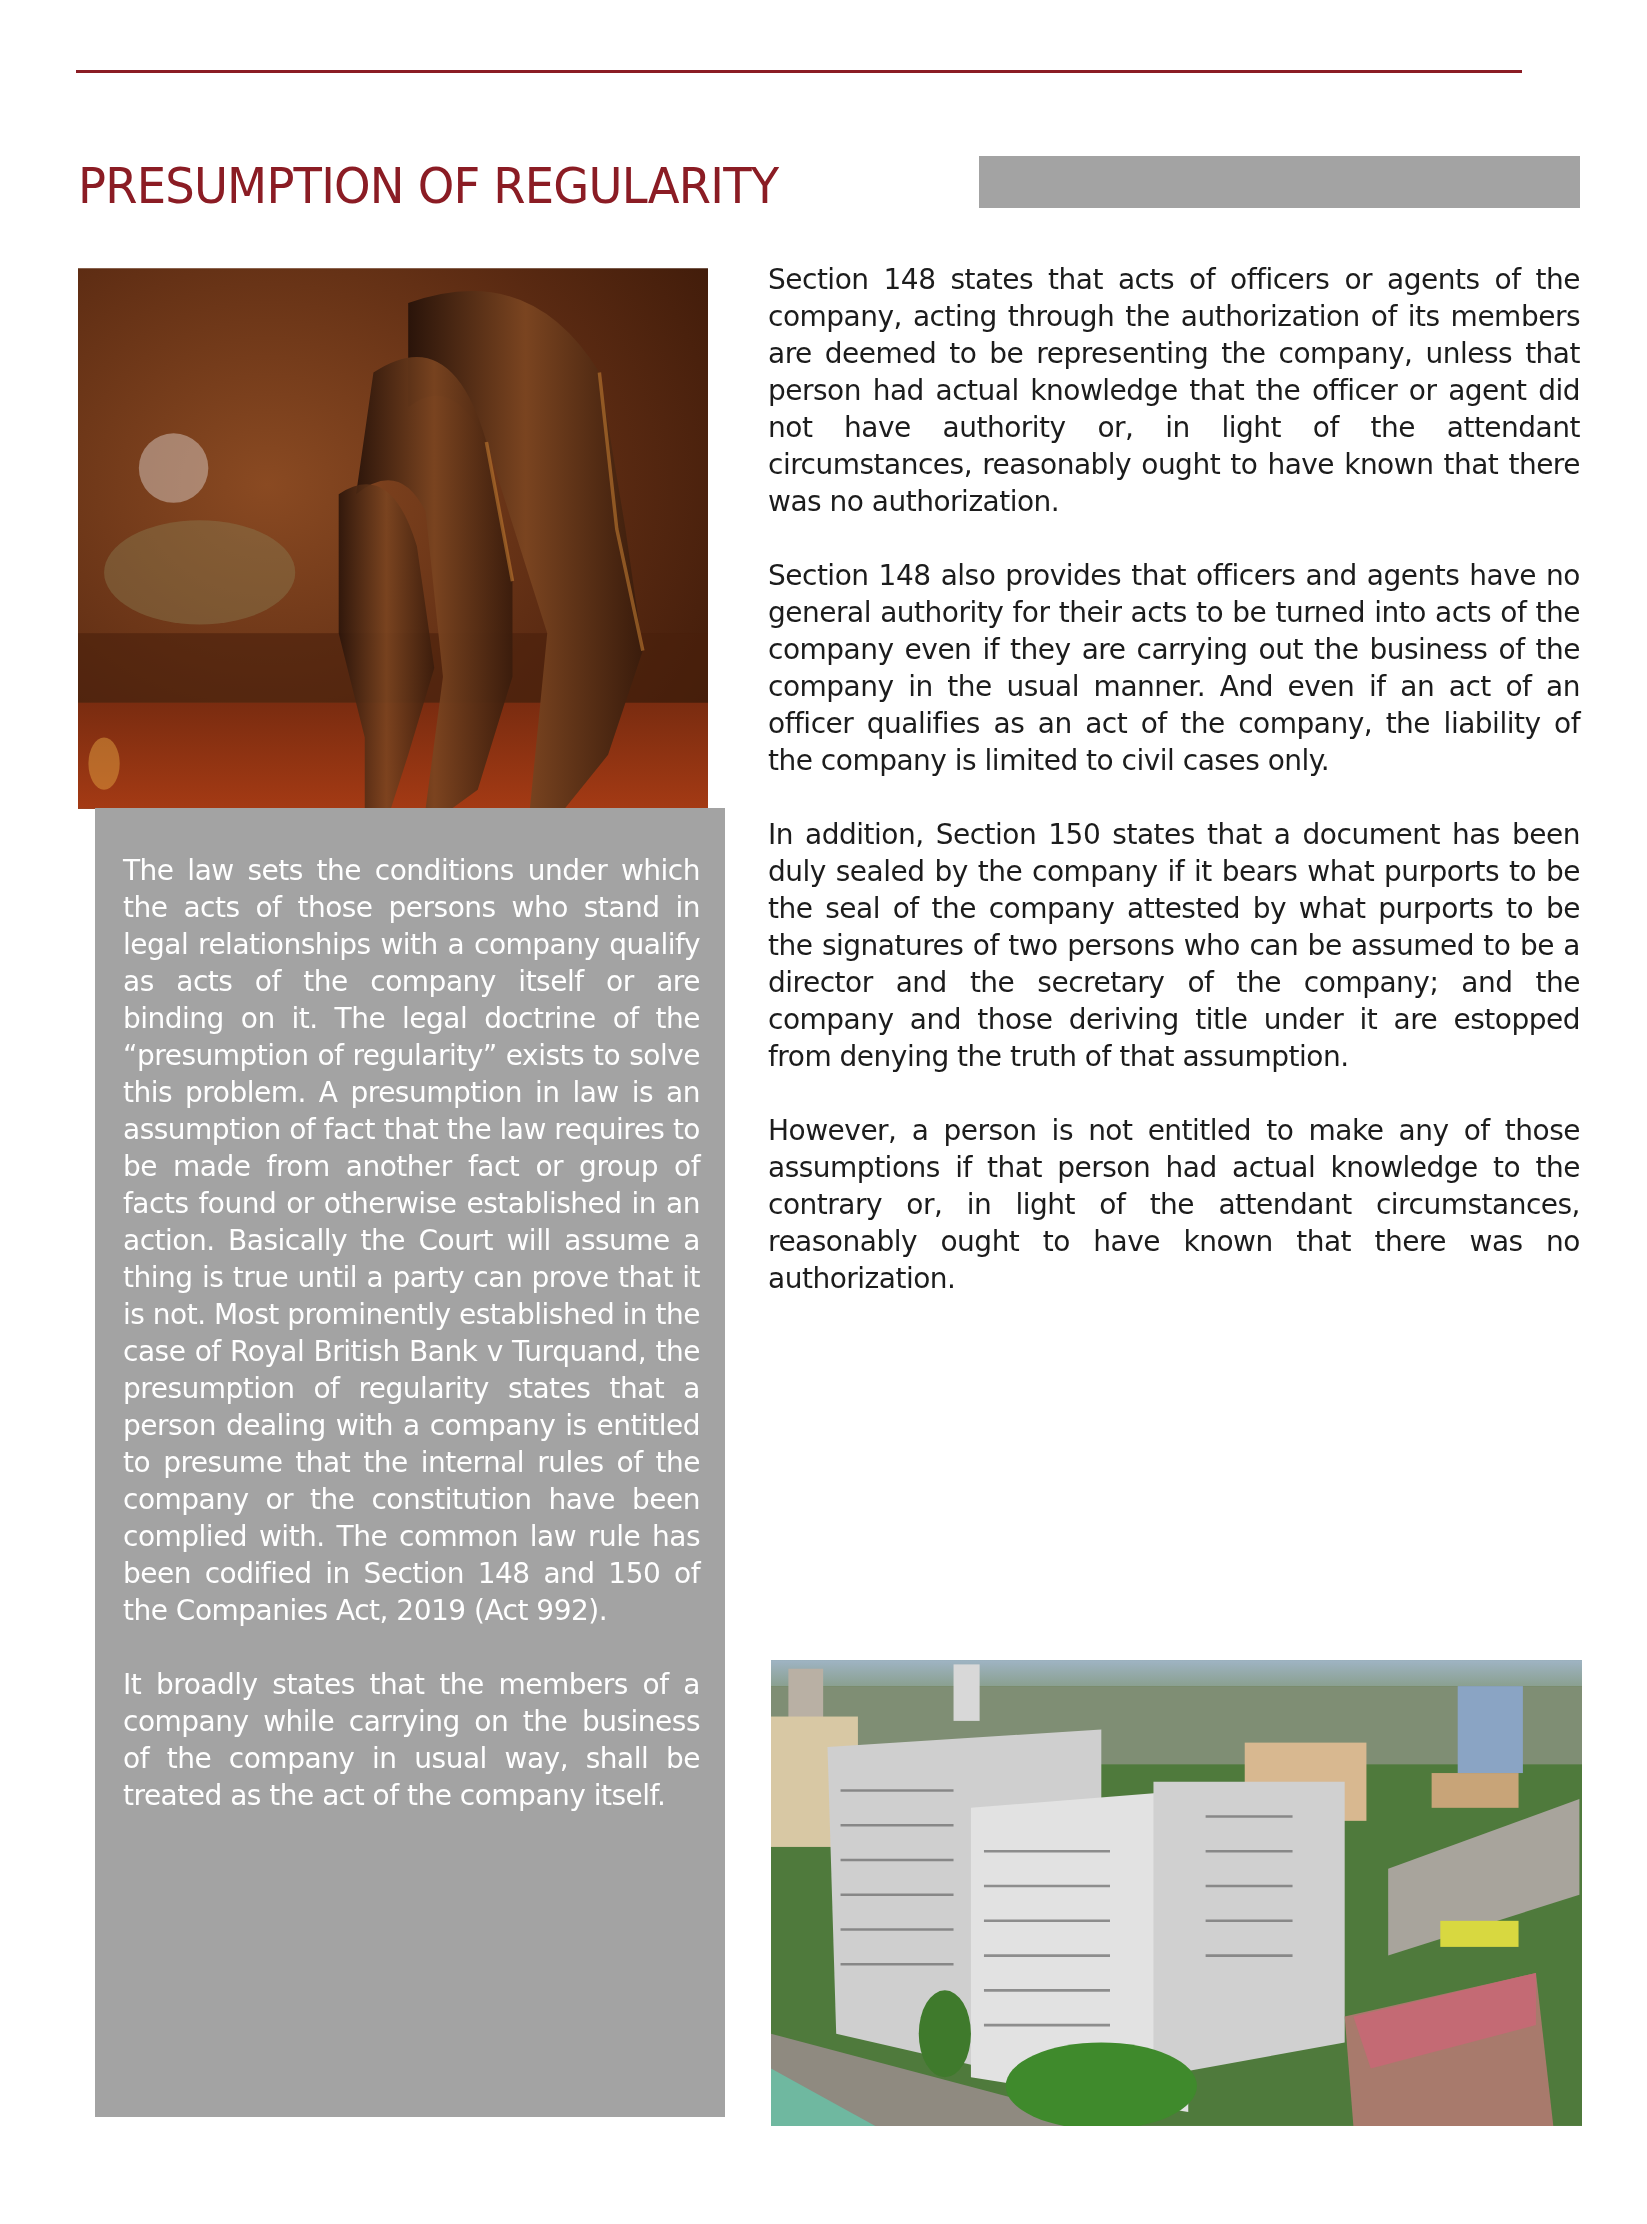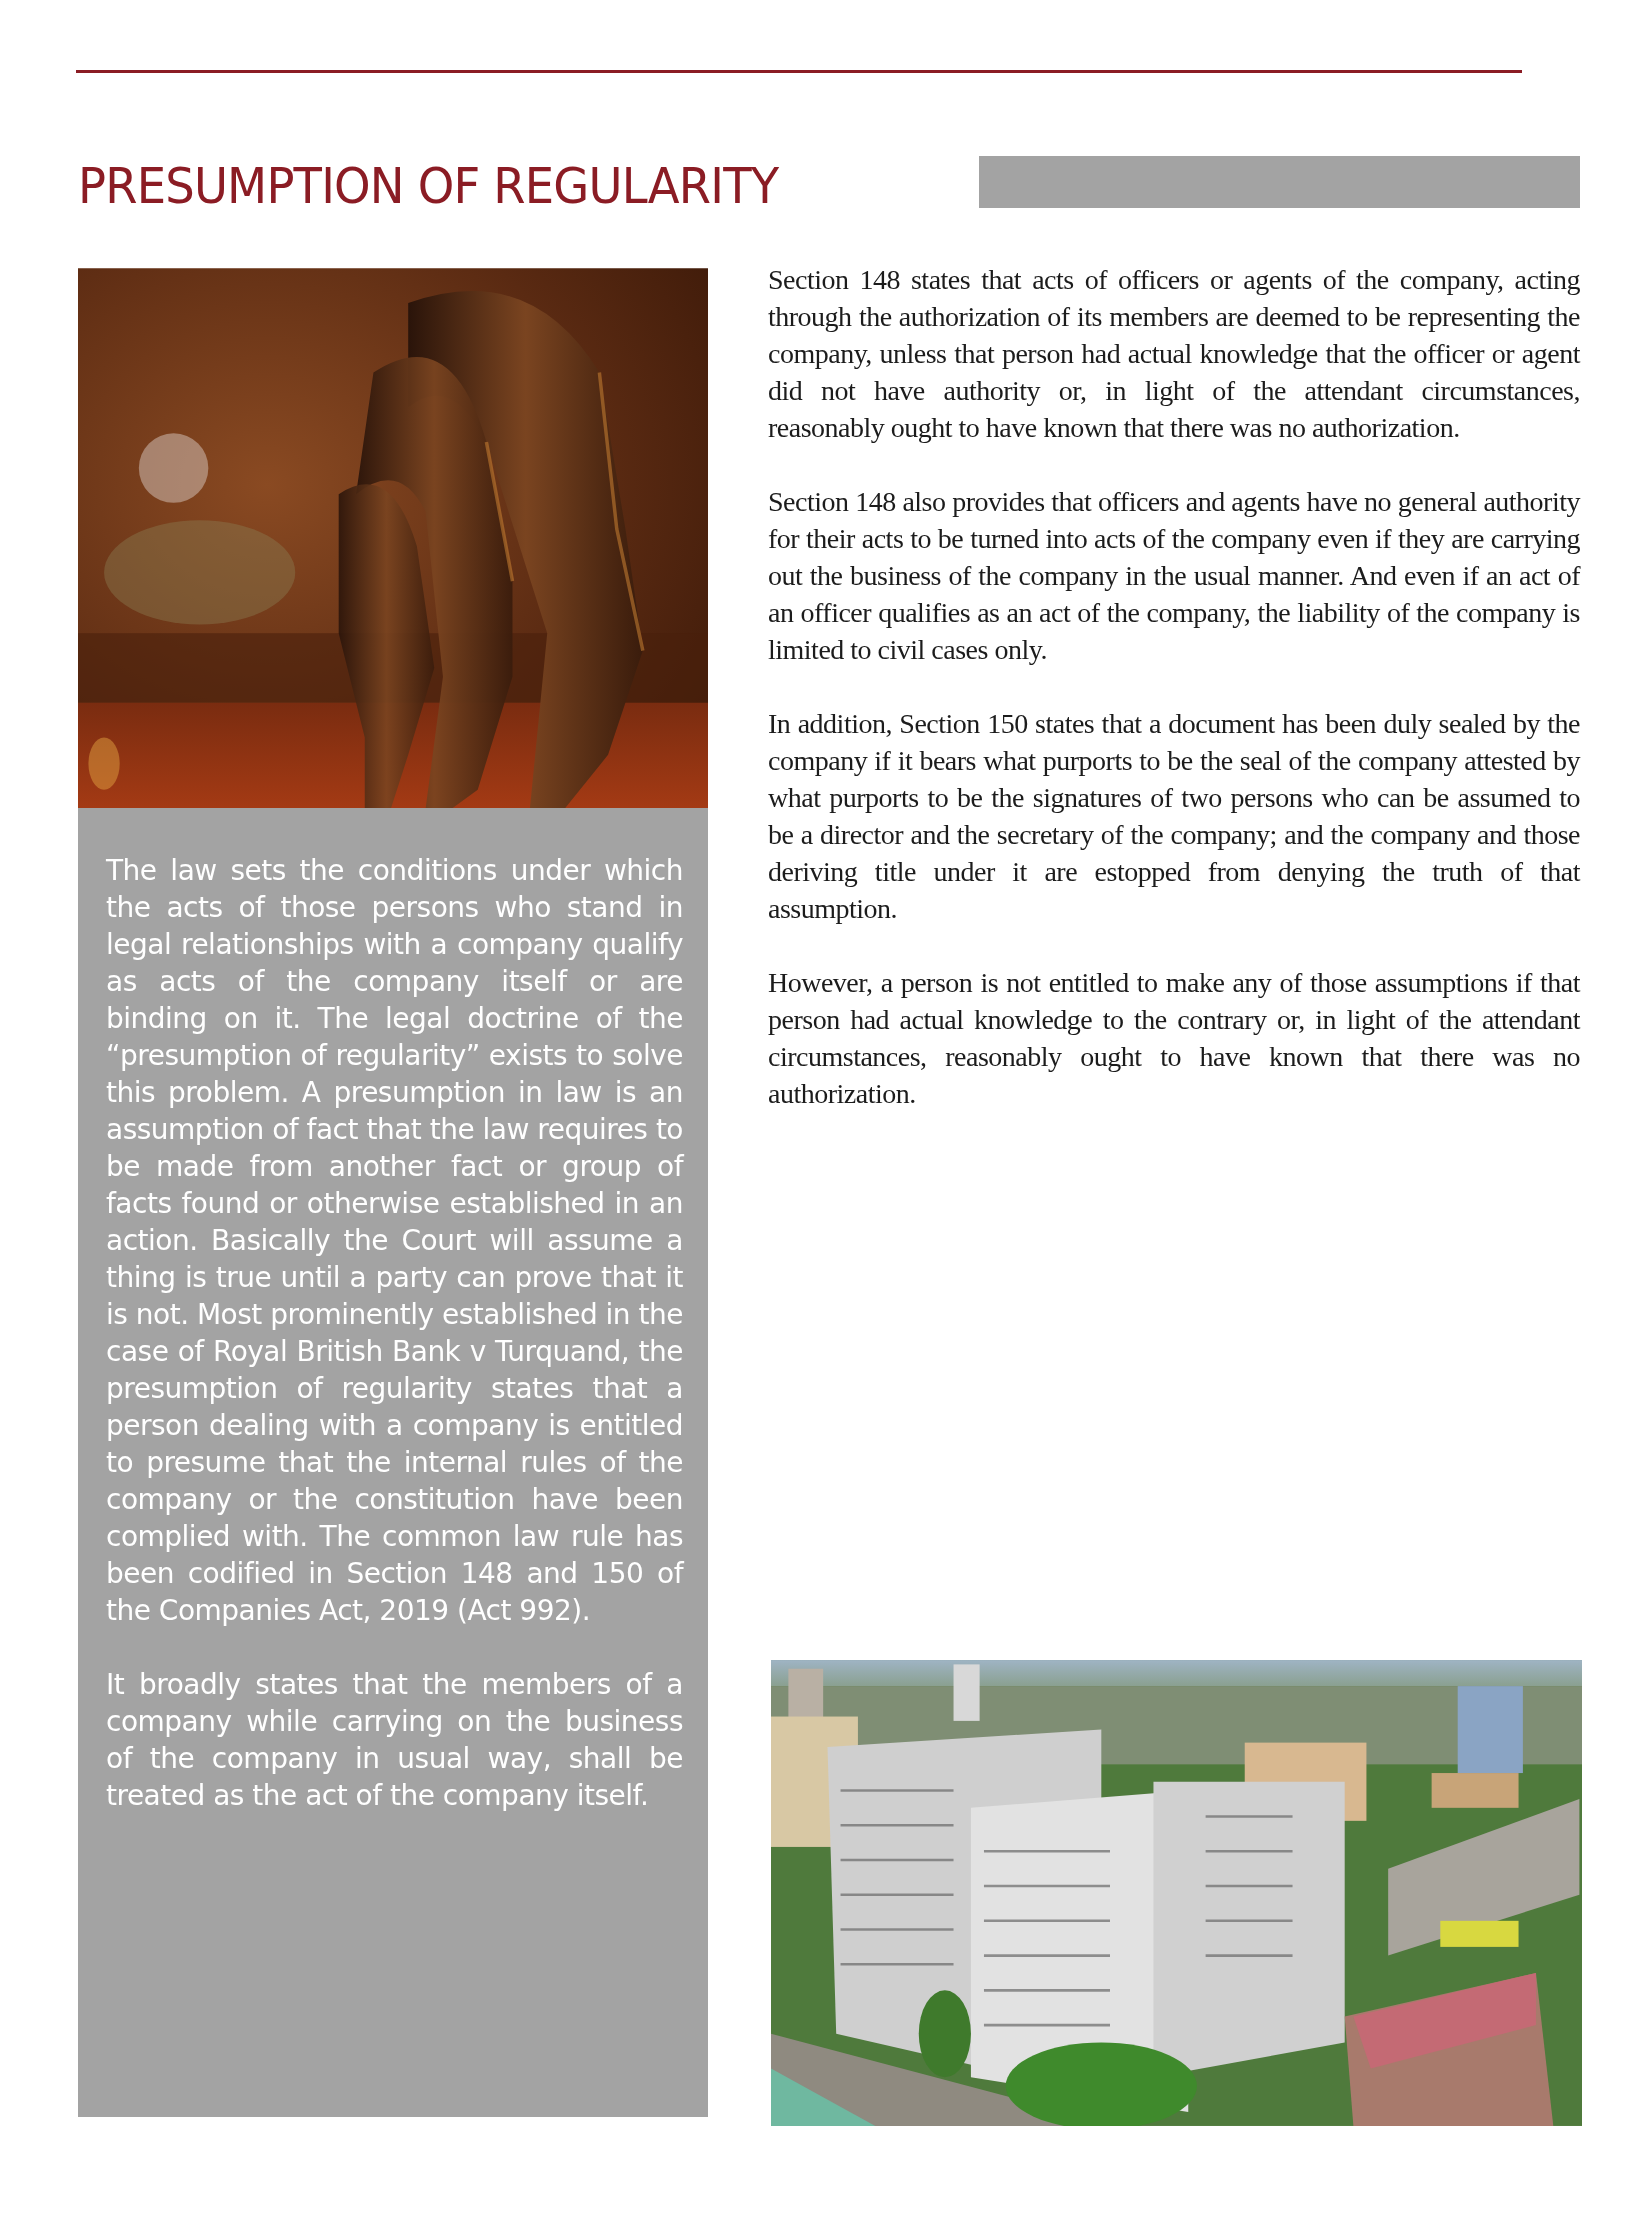--- a/index.html
+++ b/index.html
@@ -6,27 +6,27 @@
   body { width: 1648px; height: 2225px; position: relative; overflow: hidden;
          font-family: "DejaVu Sans", "Liberation Sans", sans-serif; }
   .rule { position: absolute; left: 76px; top: 70px; width: 1446px; height: 2.6px; }
   .title { position: absolute; left: 78px; top: 156px; margin: 0;
            font-family: "DejaVu Sans", sans-serif; font-weight: 400;
            font-size: 50px; line-height: 61px; letter-spacing: -0.9px;
            transform: scaleX(0.93); transform-origin: left top; white-space: nowrap; }
   .title-bar { position: absolute; left: 979px; top: 156px; width: 601px; height: 52px; }
   .left-photo { position: absolute; left: 78px; top: 268px; width: 630px; height: 541px; overflow: hidden; }
   .left-photo svg { display: block; }
-  .left-panel { position: absolute; left: 78px; top: 808px; width: 630px; height: 1309px;
+  .left-panel { position: absolute; left: 95px; top: 808px; width: 630px; height: 1309px;
                 box-sizing: border-box; padding: 44px 25px 0 28px; }
   .left-panel p { margin: 0 0 37px 0; color: #ffffff; font-size: 28px; line-height: 37px;
                   text-align: justify; letter-spacing: -0.5px; }
   .right-col { position: absolute; left: 768px; top: 261px; width: 812px; }
   .right-col p { margin: 0 0 37px 0; color: #1c1c1c; font-size: 28px; line-height: 37px;
-                 text-align: justify; letter-spacing: -0.5px; font-family: Liberation Serif, serif; }
+                 text-align: justify; letter-spacing: -0.5px; }
   .right-photo { position: absolute; left: 771px; top: 1660px; width: 811px; height: 466px; overflow: hidden; }
   .right-photo svg { display: block; }
 </style>
 </head>
 <body>
 
 <div class="rule" style="background:#8b1c24;"></div>
 
 <h1 class="title" style="color:#8b1c24;">PRESUMPTION OF REGULARITY</h1>
 <div class="title-bar" style="background:#a3a3a3;"></div>

